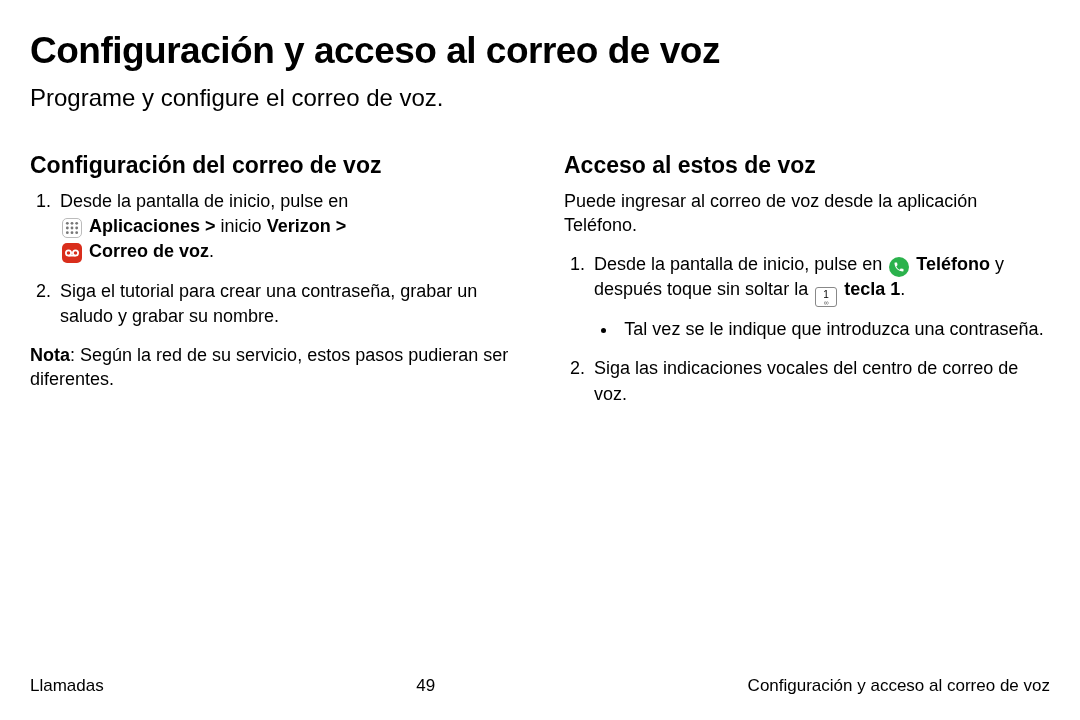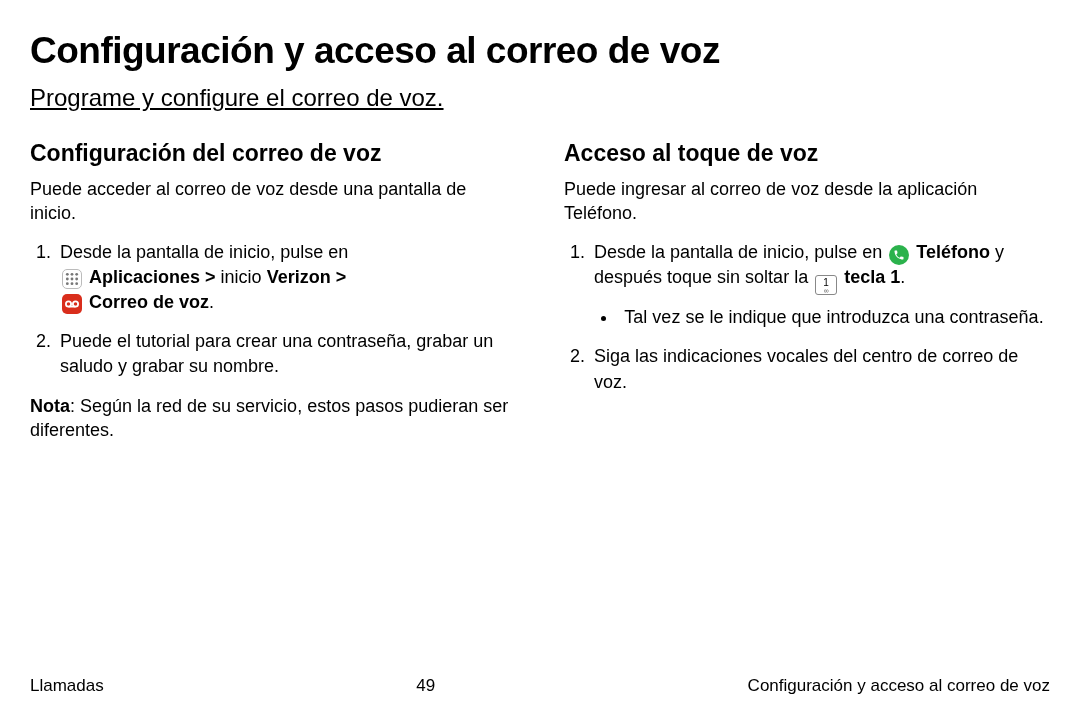--- a/index.html
+++ b/index.html
@@ -14,22 +14,21 @@
   }
   .page-title {
     font-size: 37px;
     font-weight: 900;
     margin-bottom: 12px;
     letter-spacing: -0.5px;
   }
   .page-subtitle {
     font-size: 24px;
     font-weight: 400;
-    margin-bottom: 28px;
-    text-decoration: underline;
+    margin-bottom: 40px;
   }
   .columns {
     display: flex;
     gap: 48px;
   }
   .col {
     flex: 1;
     min-width: 0;
   }
   .section-heading {
@@ -110,21 +109,20 @@
 </head>
 <body>
 
 <h1 class="page-title">Configuración y acceso al correo de voz</h1>
 <p class="page-subtitle">Programe y configure el correo de voz.</p>
 
 <div class="columns">
 
   <div class="col">
     <h2 class="section-heading">Configuración del correo de voz</h2>
-    <p class="para">Puede acceder al correo de voz desde una pantalla de inicio.</p>
 
     <ol class="steps">
       <li>
         <span>Desde la pantalla de inicio, pulse en </span><br>
         <span class="icon-box icon-apps">
           <svg viewBox="0 0 12 12">
               <g fill="#777">
             <circle cx="2" cy="2" r="1.2"></circle>
                 <circle cx="6" cy="2" r="1.2"></circle>
                 <circle cx="10" cy="2" r="1.2"></circle>
@@ -144,30 +142,30 @@
           <svg viewBox="0 0 16 10">
               <g fill="none" stroke="#fff" stroke-width="2">
             <circle cx="4" cy="5" r="3"></circle>
                 <circle cx="12" cy="5" r="3"></circle>
                 <line x1="4" y1="8" x2="12" y2="8"></line>
           </g>
             </svg>
         </span>
         <span class="bold">Correo de voz</span><span>.</span>
       </li>
-      <li>Puede el tutorial para crear una contraseña, grabar un saludo y grabar su nombre.</li>
+      <li>Siga el tutorial para crear una contraseña, grabar un saludo y grabar su nombre.</li>
     </ol>
 
     <p class="para">
       <span class="bold">Nota</span><span>: Según la red de su servicio, estos pasos pudieran ser diferentes.</span>
     </p>
   </div>
 
   <div class="col">
-    <h2 class="section-heading">Acceso al toque de voz</h2>
+    <h2 class="section-heading">Acceso al estos de voz</h2>
     <p class="para">Puede ingresar al correo de voz desde la aplicación Teléfono.</p>
 
     <ol class="steps">
       <li>
         <span>Desde la pantalla de inicio, pulse en </span>
         <span class="icon-box icon-phone">
           <svg viewBox="0 0 24 24">
               <path fill="#fff" d="M6.6 10.8c1.4 2.8 3.8 5.2 6.6 6.6l2.2-2.2c.3-.3.7-.4 1-.2 1.1.4 2.3.6 3.6.6.6 0 1 .4 1 1V20c0 .6-.4 1-1 1C10.6 21 3 13.4 3 4c0-.6.4-1 1-1h3.4c.6 0 1 .4 1 1 0 1.3.2 2.5.6 3.6.1.3 0 .7-.2 1l-2.2 2.2z"></path>
             </svg>
         </span>

